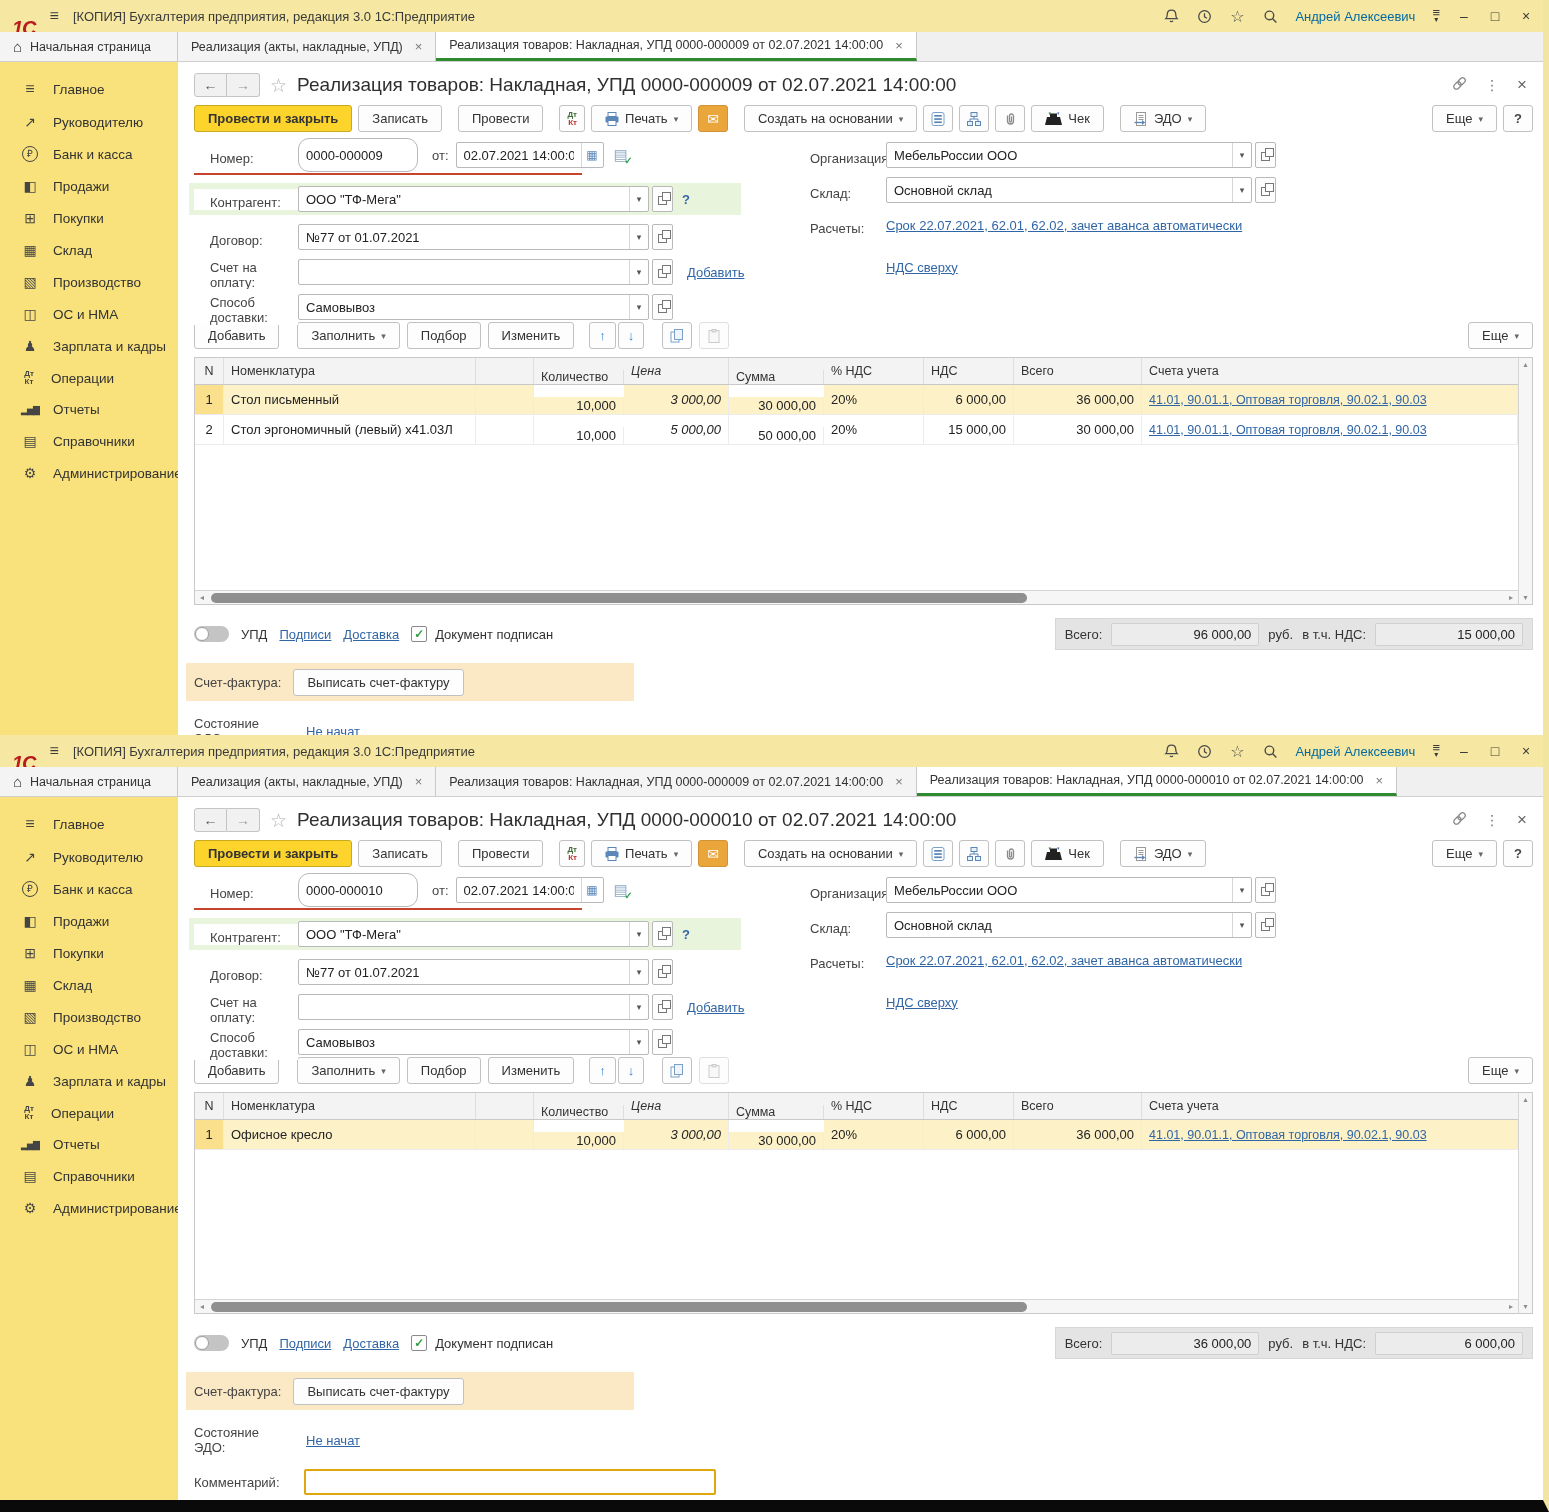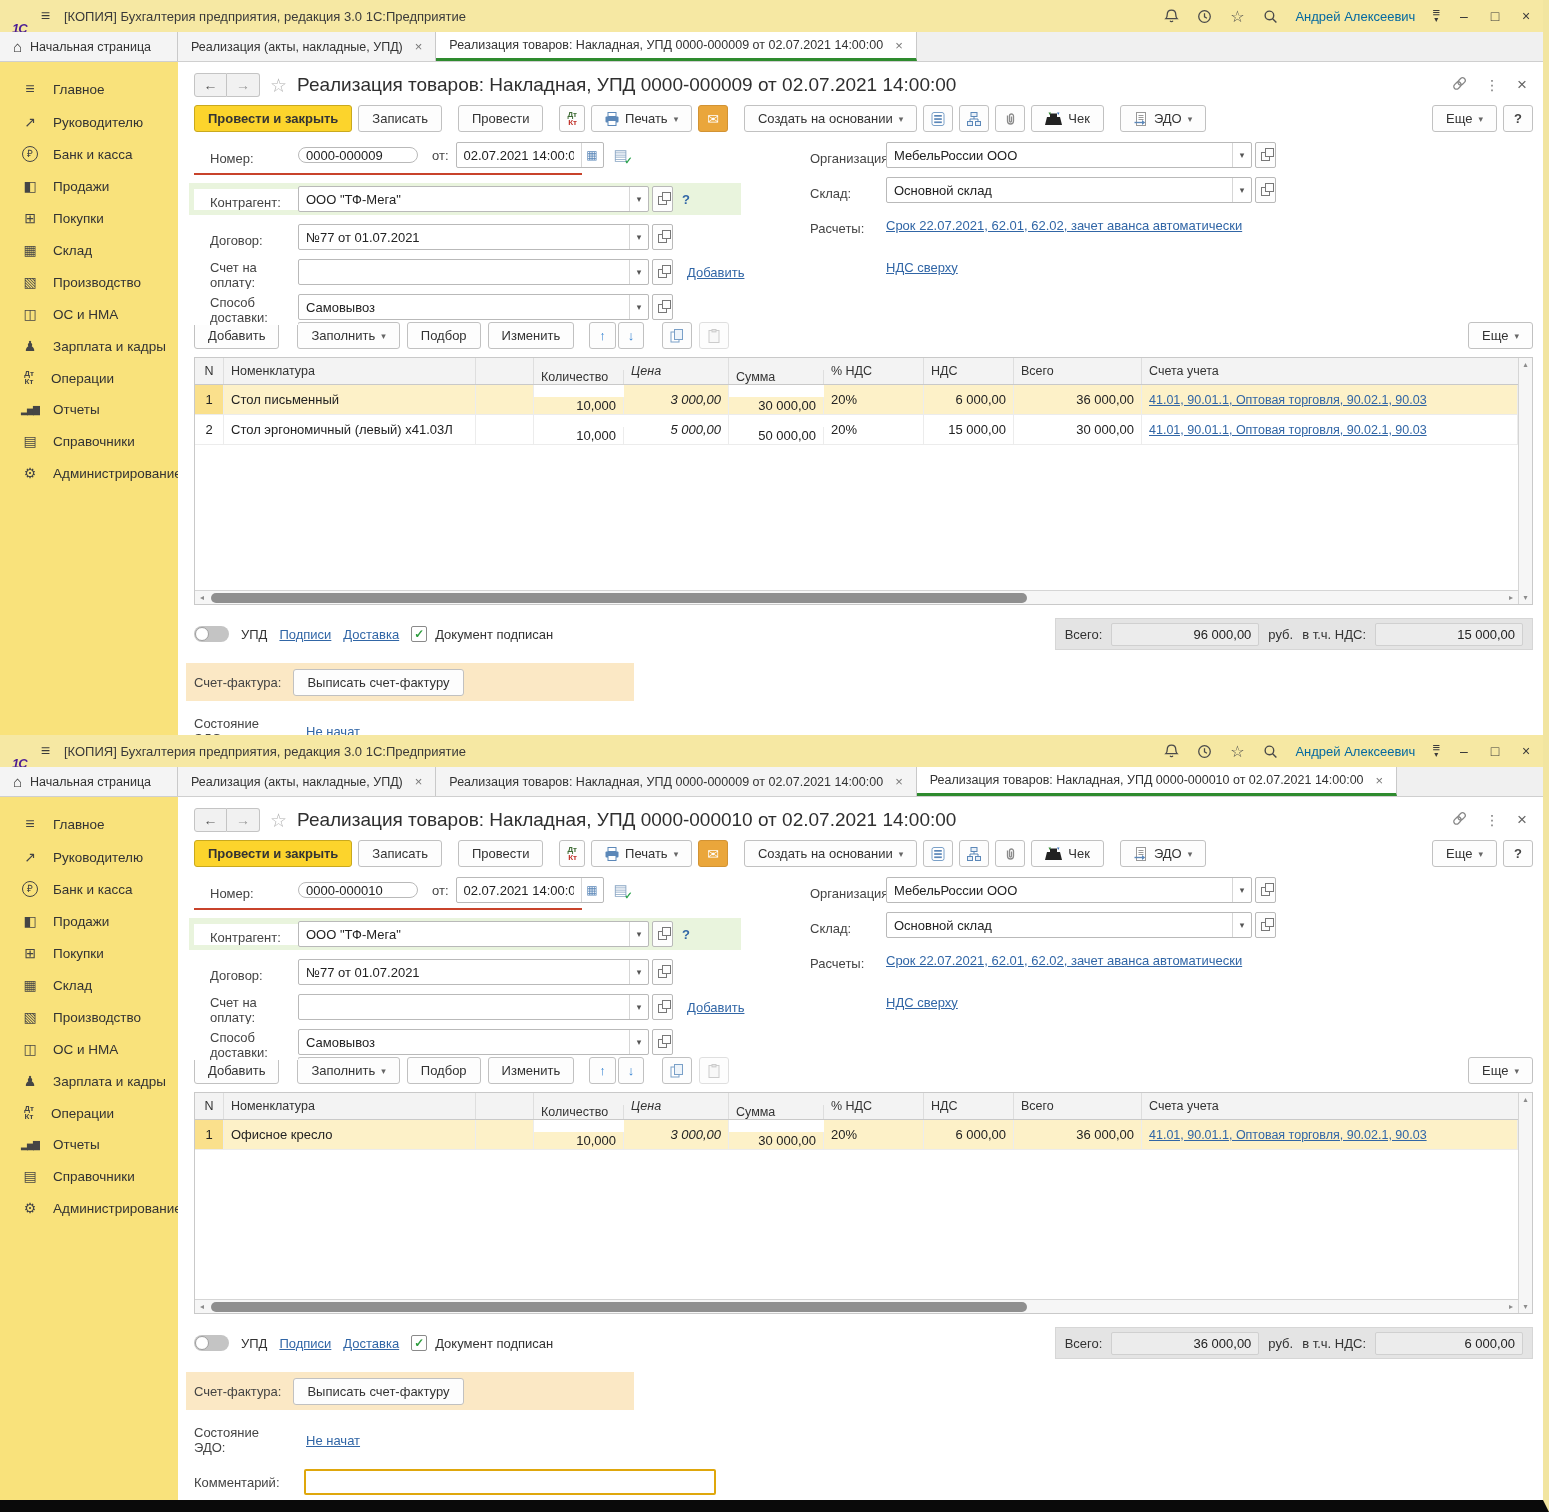--- a/index.html
+++ b/index.html
@@ -3,21 +3,21 @@
 <meta charset="utf-8">
 <style>
   * { box-sizing: border-box; margin: 0; padding: 0; }
   html,body { width:1549px; background:#0a0a0a; font-family:"Liberation Sans", sans-serif; }
   .win { width:1549px; background:#fff; border-right:6px solid #f2e5a0; overflow:hidden; }
   .win1 { height:735px; }
   .win2 { height:777px; border-bottom:12px solid #0a0a0a; }
 
   
   .titlebar { height:32px; background:#f6e8a3; display:flex; align-items:center; padding:0 10px 0 12px; gap:14px; }
-  .logo { color:#4c1d95; font-weight:bold; font-style:italic; font-size:13px; letter-spacing:-1px;margin-top:24px; }
+  .logo { color:#b91c1c; font-weight:bold; font-style:italic; font-size:20px; letter-spacing:-1px;margin-top:24px; }
   .hamb { color:#3b3b3b; font-size:16px; }
   .apptitle { font-size:13px; color:#3a3a3a; }
   .tbright { margin-left:auto; display:flex; align-items:center; gap:17px; color:#4a4a4a; }
   .tbico { width:16px; height:16px; display:inline-flex; align-items:center; justify-content:center; font-size:14px; }
   .uname { font-size:13px; color:#0369a1; }
   .cfg { display:inline-flex; flex-direction:column; align-items:center; line-height:7px; font-size:13px; color:#3b3b3b; }
   .cfg .cc { font-size:8px; }
   .wctl { font-size:14px; color:#3b3b3b; width:14px; text-align:center; }
 
   
@@ -66,21 +66,21 @@
 
   
   .formarea { position:relative; height:178px; margin-top:4px; }
   .fcol { position:absolute; top:0; }
   .fcol.left { left:0; width:600px; }
   .fcol.right { left:600px; right:0; }
   .frow { display:flex; align-items:center; margin-bottom:9px; height:26px; }
   .flabel { font-size:13px; color:#444; }
   .fcol.left .flabel.main { width:104px; flex:none; }
   .fcol.right .flabel.main { width:92px; flex:none; }
-  .tinput { height:16px; border:1px solid #b9b9b9; border-radius:11px; font:13px "Liberation Sans",sans-serif; color:#222; padding:0 7px; }
+  .tinput { height:34px; border:1px solid #b9b9b9; border-radius:11px; font:13px "Liberation Sans",sans-serif; color:#222; padding:0 7px; }
   .tinput.num { width:120px; }
   .flabel.ot { margin:0 7px 0 14px; }
   .fld { display:inline-flex; align-items:center; height:26px; border:1px solid #b9b9b9; border-radius:2px; background:#fff; }
   .fld input { border:none; outline:none; height:22px; font:13px "Liberation Sans",sans-serif; color:#222; padding:0 7px; }
   .fld.date input { width:124px; }
   .fld.cmb input { width:330px; }
   .fcol.right .fld.cmb input { width:345px; }
   .dd { width:19px; text-align:center; color:#555; font-size:9px; border-left:1px solid #d6d6d6; align-self:stretch; display:flex; align-items:center; justify-content:center; }
   .calbtn { width:22px; align-self:stretch; border-left:1px solid #d6d6d6; display:flex; align-items:center; justify-content:center; color:#5b87b8; font-size:12px; }
   .opbtn { width:21px; height:26px; border:1px solid #b9b9b9; border-radius:2px; margin-left:3px; position:relative; background:#fdfdfd; flex:none; }

